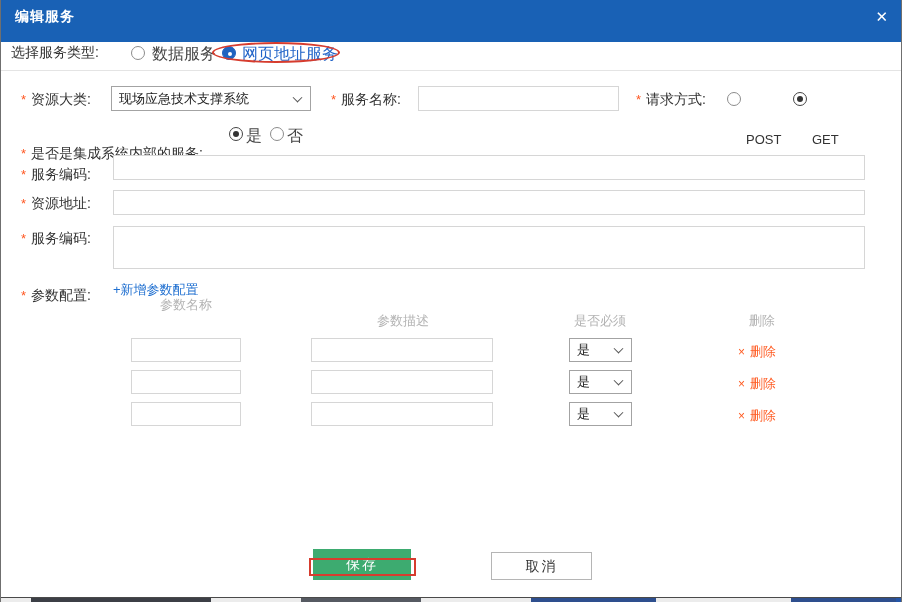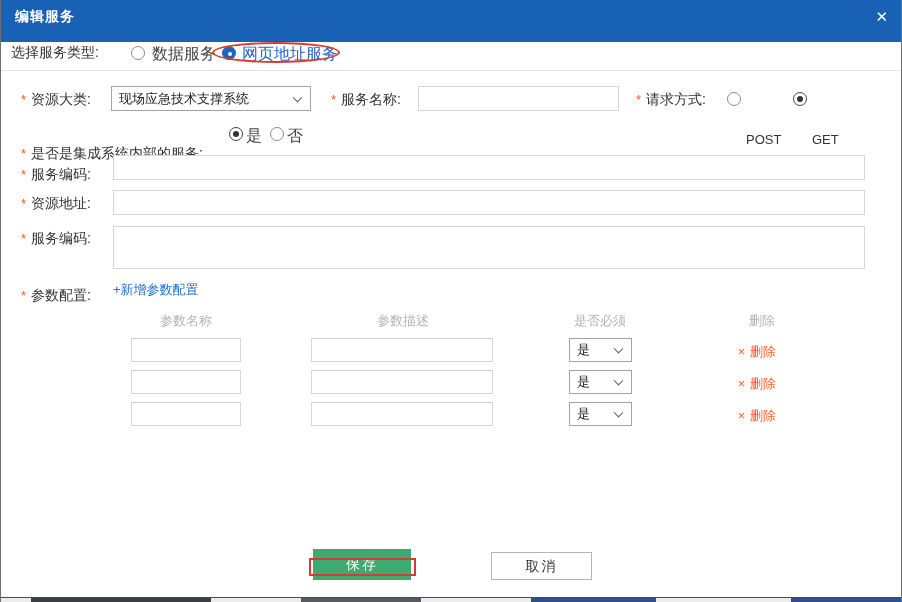--- a/index.html
+++ b/index.html
@@ -88,21 +88,21 @@
 
   <div class="lbl" style="left:20px; top:195px;"><span class="req">*</span><span>资源地址:</span></div>
   <input class="text-input" style="left: 112px; top: 190px; width: 752px; height: 25px;" value="">
 
   <div class="lbl" style="left:20px; top:230px;"><span class="req">*</span><span>服务编码:</span></div>
   <textarea class="textarea" style="left: 112px; top: 226px; width: 752px; height: 43px;"></textarea>
 
   <div class="lbl" style="left:20px; top:287px;"><span class="req">*</span><span>参数配置:</span></div>
   <div class="link" style="left:112px; top:281px;">+新增参数配置</div>
 
-  <div class="hdr" style="left:159px; top:312px;">参数名称</div>
+  <div class="hdr" style="left:159px; top:296px;">参数名称</div>
   <div class="hdr" style="left:376px; top:312px;">参数描述</div>
   <div class="hdr" style="left:573px; top:312px;">是否必须</div>
   <div class="hdr" style="left:748px; top:312px;">删除</div>
 
   <input class="text-input" style="left: 130px; top: 338px; width: 110px; height: 24px;" value="">
   <input class="text-input" style="left: 310px; top: 338px; width: 182px; height: 24px;" value="">
   <div class="sel" style="left:568px; top:338px; width:63px; height:24px;">
     <span>是</span>
     <span class="chev"></span>
   </div>

